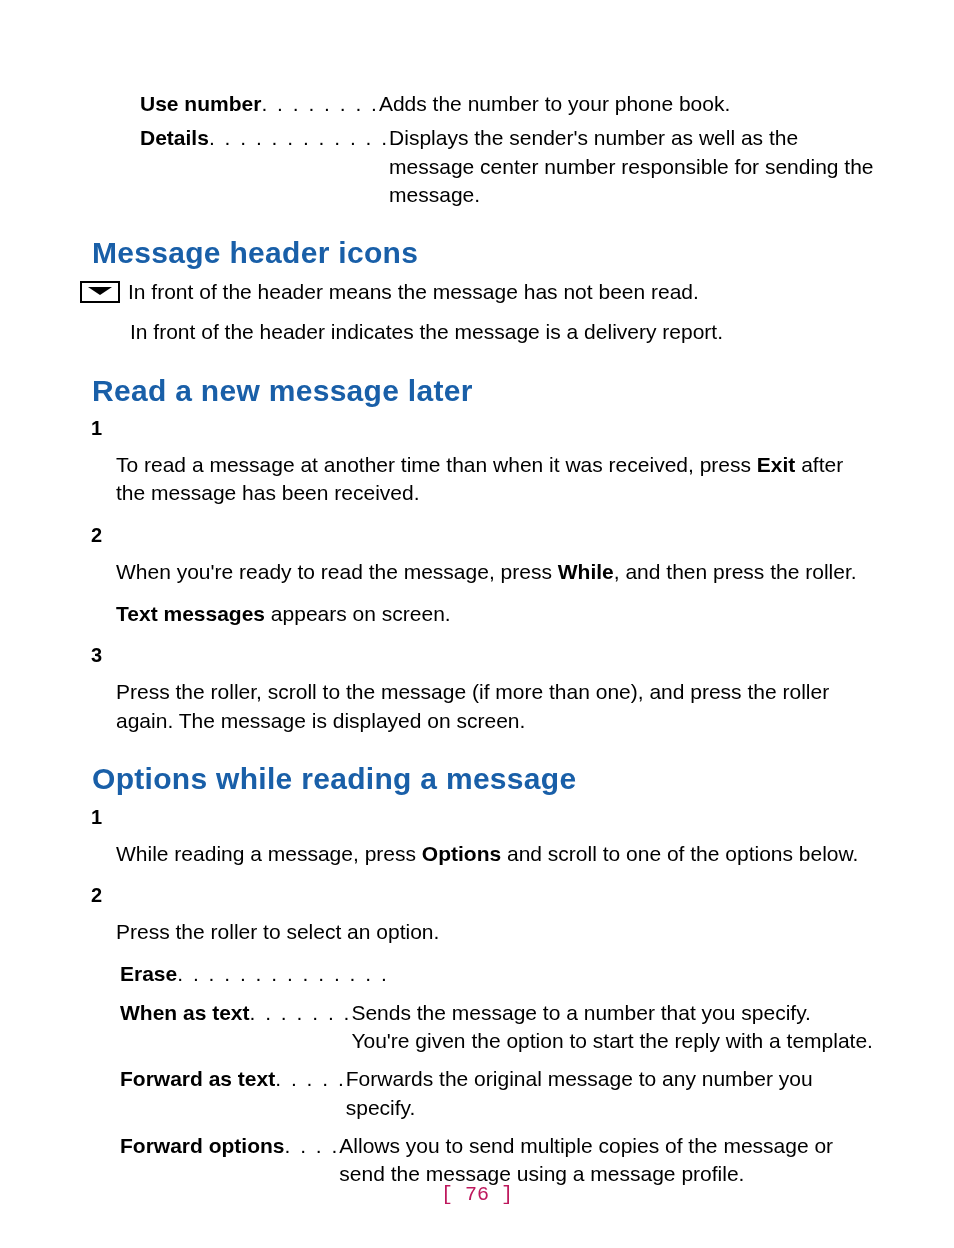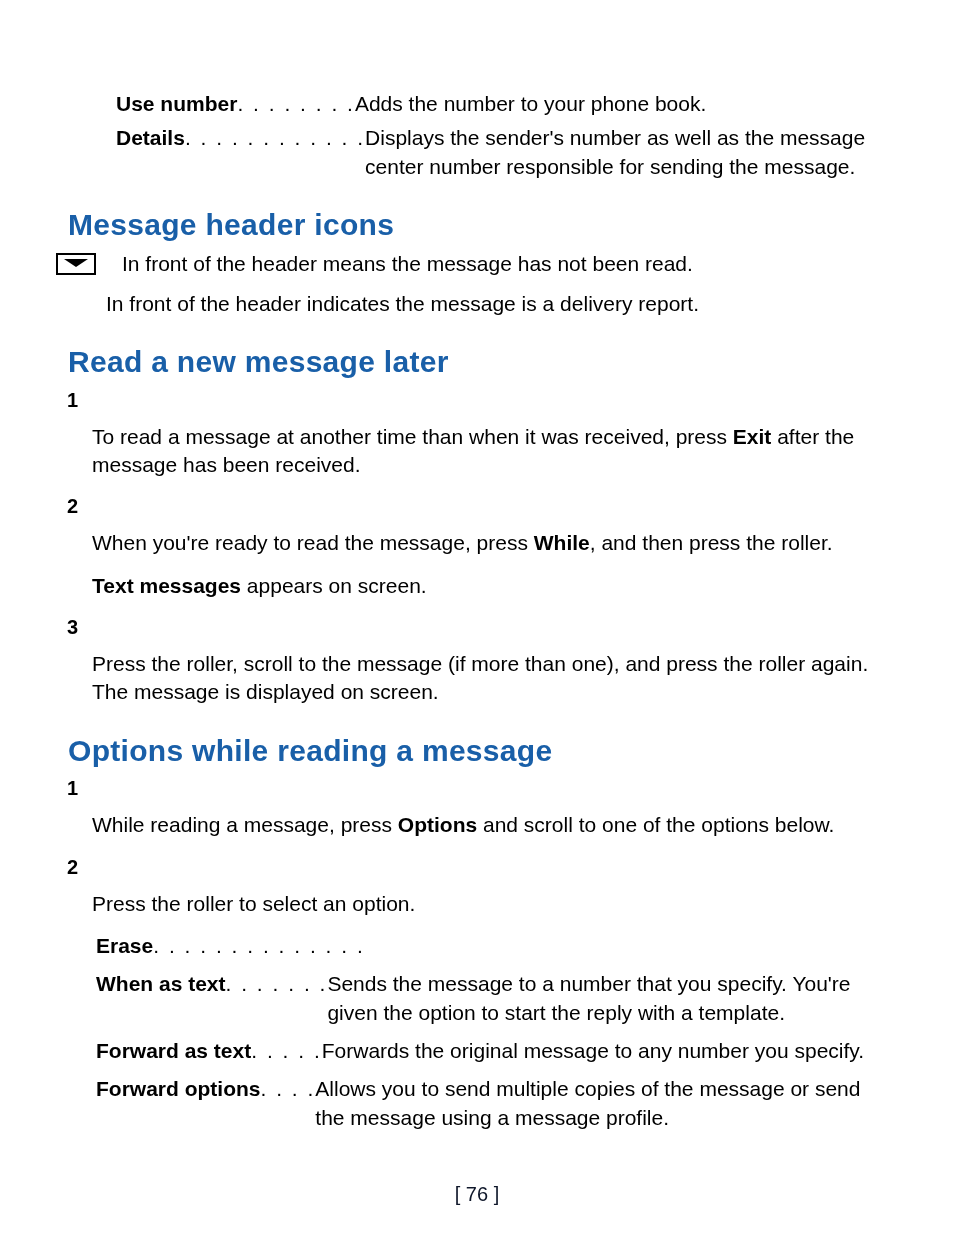--- a/index.html
+++ b/index.html
@@ -8,21 +8,21 @@
     background: #fff;
     font-family: "Arial", "Helvetica Neue", Helvetica, sans-serif;
     color: #000;
     font-size: 21px;
     line-height: 1.35;
   }
   .page {
     width: 954px;
     min-height: 1248px;
     box-sizing: border-box;
-    padding: 90px 80px 40px 56px;
+    padding: 90px 80px 40px 80px;
     position: relative;
   }
   .def-list {
     margin-left: 60px;
   }
   .def-row {
     display: flex;
     align-items: flex-start;
     margin-bottom: 6px;
   }
@@ -41,21 +41,21 @@
     color: #195fa8;
     font-weight: bold;
     font-size: 30px;
     margin: 24px 0 4px 12px;
     font-family: "Arial Narrow", Arial, sans-serif;
     letter-spacing: 0.3px;
   }
   .icon-line {
     display: flex;
     align-items: center;
-    gap: 26px;
+    gap: 8px;
     margin-top: 2px;
     margin-left: 0;
   }
   .icon-line svg {
     flex: 0 0 auto;
   }
   .icon-line span {
     flex: 1;
   }
   .indent-line {
@@ -94,23 +94,23 @@
   .options-defs {
     margin-left: 40px;
     margin-top: 8px;
   }
   .footer {
     position: absolute;
     bottom: 40px;
     left: 0;
     width: 100%;
     text-align: center;
-    color: #0f172a;
+    color: #be185d;
     font-size: 20px;
-    font-family: Liberation Sans, sans-serif;
+    font-family: Liberation Mono, monospace;
   }
 </style>
 </head>
 <body>
 
 <div class="page">
 
   <div class="def-list">
     <div class="def-row">
       <span class="def-term">Use number</span>

